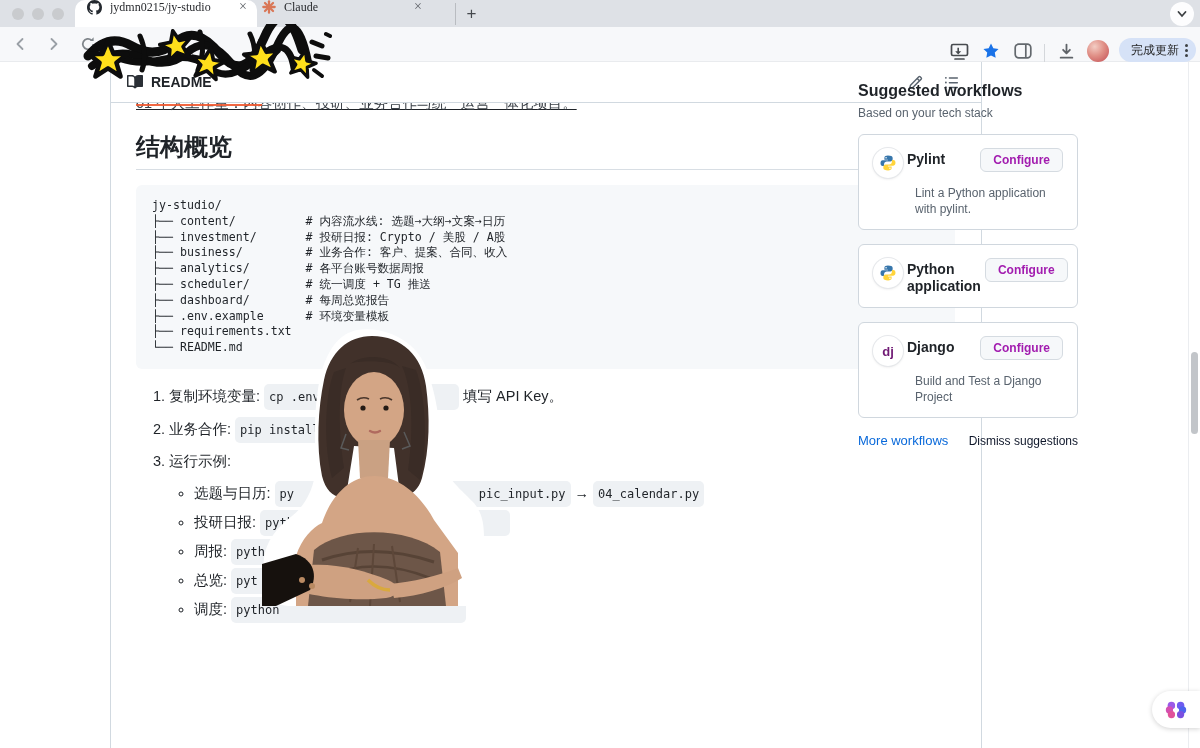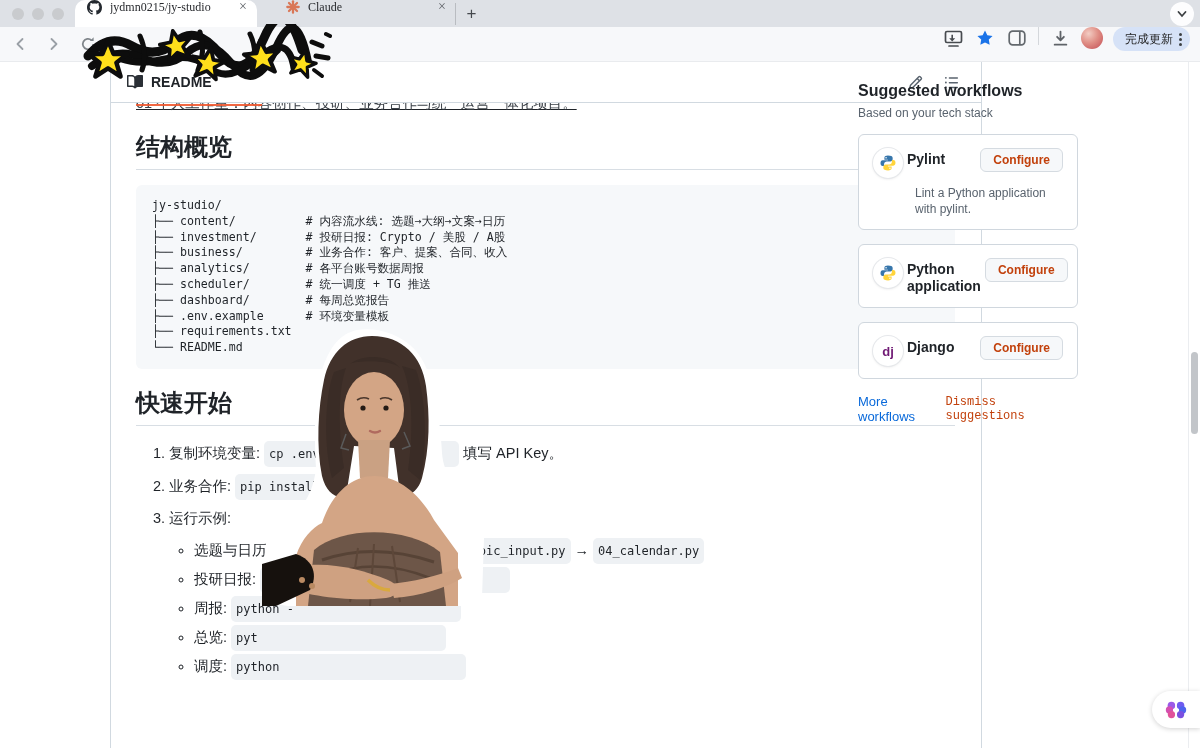--- a/index.html
+++ b/index.html
@@ -5,29 +5,29 @@
   * { margin:0; padding:0; box-sizing:border-box; }
   html,body { width:1200px; height:748px; overflow:hidden; }
   body { font-family:"Liberation Sans","DejaVu Sans",sans-serif; background:#fff; color:#1f2328; position:relative; }
 
   
   .tabstrip { position:absolute; left:0; top:0; width:1200px; height:27px; background:#dee1e6; }
   .traffic { position:absolute; left:12px; top:8px; display:flex; gap:8px; }
   .traffic i { width:12px; height:12px; border-radius:50%; background:#c9cbce; }
   .tab { position:absolute; top:0; height:27px; display:flex; gap:8px; padding:0 10px 0 12px; font-size:12px; color:#27292d;font-family:Liberation Serif, serif; }
   .tab.active { left:75px; width:182px; background:#fff; border-radius:10px 10px 0 0; }
-  .tab.inactive { left:274px; width:182px; }
+  .tab.inactive { left:250px; width:182px; }
   .tab .t-title { flex:1; white-space:nowrap; overflow:hidden; }
   .tab .t-close { color:#5f6368; font-size:14px; line-height:14px; cursor:pointer; }
   .newtab { position:absolute; left:455px; top:3px; width:22px; height:22px; font-size:17px; color:#45484d; display:flex; align-items:center; justify-content:center; border-left:1px solid #b9bcc1; padding-left:10px; }
   .tabsearch { position:absolute; right:6px; top:2px; width:24px; height:24px; border-radius:50%; background:#fdfdfe; display:flex; align-items:center; justify-content:center; color:#3c4043; font-size:11px; }
 
   .toolbar { position:absolute; left:0; top:27px; width:1200px; height:35px; background:#f7f8fa; border-bottom:1px solid #e9ebee; display:flex; align-items:center; }
   .nav-ic { width:28px; height:28px; display:flex; align-items:center; justify-content:center; margin-left:6px; }
-  .tb-right { position:absolute; right:0; top:0; height:35px; display:flex; align-items:flex-start; gap:10px; padding-right:10px; }
+  .tb-right { position:absolute; right:0; top:0; height:35px; display:flex; align-items:flex-end; gap:10px; padding-right:4px; }
   .tb-ic { width:22px; height:22px; display:flex; align-items:center; justify-content:center; }
   .tb-div { width:1px; height:18px; background:#d4d7db; }
   .avatar { width:22px; height:22px; border-radius:50%; background:radial-gradient(circle at 35% 30%, #f3cdc4 0%, #e08f86 45%, #c24b52 100%); }
   .update-pill { height:24px; background:#d6e2f7; border-radius:12px; display:flex; align-items:center; gap:6px; padding:0 8px 0 12px; font-size:12px; color:#1f1f1f; }
   .dots-v { display:inline-flex; flex-direction:column; gap:2px; }
   .dots-v i { width:3px; height:3px; border-radius:50%; background:#3c4043; }
 
   
   .page { position:absolute; left:0; top:62px; width:1200px; height:686px; background:#fff; }
   .main-col { position:absolute; left:110px; top:0; width:872px; height:686px; border-left:1px solid #d1d9e0; border-right:1px solid #d1d9e0; }
@@ -61,26 +61,26 @@
   .arrow-sep { padding:0 4px; }
 
   
   .sidebar { position:absolute; left:844px; top:0; width:250px; padding:20px 0 0 14px; }
   .sb-title { font-size:16px; font-weight:700; }
   .sb-sub { font-size:12px; color:#59636e; margin-top:6px; }
   .wf-card { border:1px solid #d0d7de; border-radius:6px; padding:13px 14px 12px; margin-top:14px; width:220px; background:#fff; }
   .wf-row { display:flex; align-items:flex-start; gap:4px; }
   .wf-ic { width:30px; height:30px; border-radius:50%; background:#fff; box-shadow:0 0 0 1px #e6e8eb,0 1px 3px rgba(0,0,0,.12); display:flex; align-items:center; justify-content:center; flex:none; }
   .wf-name { font-size:14px; font-weight:700; line-height:17px; padding-top:3px; flex:1; }
-  .wf-btn { font-size:12px; font-weight:700; color:#c2410c; background:#f6f8fa; border:1px solid #d5dbe1; border-radius:6px; padding:4px 12px; cursor:pointer; flex:none; font-family:inherit; }
+  .wf-btn { font-size:12px; font-weight:700; color:#a21caf; background:#f6f8fa; border:1px solid #d5dbe1; border-radius:6px; padding:4px 12px; cursor:pointer; flex:none; font-family:inherit; }
   .wf-desc { font-size:12px; color:#59636e; line-height:16px; margin-top:7px; margin-left:42px; }
   .dj { font-weight:700; font-size:13px; color:#701a75; }
   .sb-links { display:flex; justify-content:space-between; align-items:center; margin-top:15px; width:220px; }
   .more-link { font-size:13px; color:#0969da; font-weight:400; cursor:pointer; }
-  .dismiss-link { font-size:12px; color:#c2410c; cursor:pointer;font-family:Liberation Mono, monospace; }
+  .dismiss-link { font-size:12px; color:#0f172a; cursor:pointer; }
 
   
   .scrollbar-line { position:absolute; left:1188px; top:62px; width:1px; height:686px; background:#ebedf0; }
   .scroll-thumb { position:absolute; left:1191px; top:352px; width:7px; height:82px; border-radius:4px; background:#c2c5c9; }
   .scribble { position:absolute; left:80px; top:24px; width:252px; height:60px; z-index:60; pointer-events:none; }
   .photo { position:absolute; left:262px; top:328px; width:222px; height:278px; z-index:20; }
   .brain-float { position:absolute; left:1152px; top:691px; width:48px; height:37px; background:#fff; border-radius:19px 0 0 19px; box-shadow:0 1px 5px rgba(0,0,0,.18); display:flex; align-items:center; justify-content:center; z-index:70; }
 </style>
 </head>
 <body>
@@ -217,21 +217,20 @@
           <svg width="15" height="15" viewBox="0 0 16 16">
               <g fill="#59636e">
                 <path d="M0 6.75C0 5.784.784 5 1.75 5h1.5a.75.75 0 0 1 0 1.5h-1.5a.25.25 0 0 0-.25.25v7.5c0 .138.112.25.25.25h7.5a.25.25 0 0 0 .25-.25v-1.5a.75.75 0 0 1 1.5 0v1.5A1.75 1.75 0 0 1 9.25 16h-7.5A1.75 1.75 0 0 1 0 14.25v-7.5z"></path>
                 <path d="M5 1.75C5 .784 5.784 0 6.75 0h7.5C15.216 0 16 .784 16 1.75v7.5A1.75 1.75 0 0 1 14.25 11h-7.5A1.75 1.75 0 0 1 5 9.25v-7.5zm1.75-.25a.25.25 0 0 0-.25.25v7.5c0 .138.112.25.25.25h7.5a.25.25 0 0 0 .25-.25v-7.5a.25.25 0 0 0-.25-.25h-7.5z"></path>
               </g>
             </svg>
         </button>
         <pre><div>jy-studio/</div><div>├── content/          # 内容流水线: 选题→大纲→文案→日历</div><div>├── investment/       # 投研日报: Crypto / 美股 / A股</div><div>├── business/         # 业务合作: 客户、提案、合同、收入</div><div>├── analytics/        # 各平台账号数据周报</div><div>├── scheduler/        # 统一调度 + TG 推送</div><div>├── dashboard/        # 每周总览报告</div><div>├── .env.example      # 环境变量模板</div><div>├── requirements.txt</div><div>└── README.md</div></pre>
       </div>
 
-      <h2 class="gh">快速开始</h2>
 
       <ol class="qs">
         <li>
           <span>复制环境变量: </span><code class="inline gapwide">cp .env</code> <span>填写 API Key。</span>
         </li>
         <li>
           <span>业务合作: </span><code class="inline gap2">pip install</code>
         </li>
         <li>
           <span>运行示例:</span>
@@ -298,20 +297,21 @@
     </div>
 
     <div class="wf-card">
       <div class="wf-row">
         <span class="wf-ic">
             <span class="dj">dj</span>
           </span>
         <span class="wf-name">Django</span>
         <button class="wf-btn">Configure</button>
       </div>
+      <div class="wf-desc">Build and Test a Django Project</div>
     </div>
 
     <div class="sb-links">
       <span class="more-link">More workflows</span>
       <span class="dismiss-link">Dismiss suggestions</span>
     </div>
   </aside>
 </div>
 
 <div class="scrollbar-line"></div>

